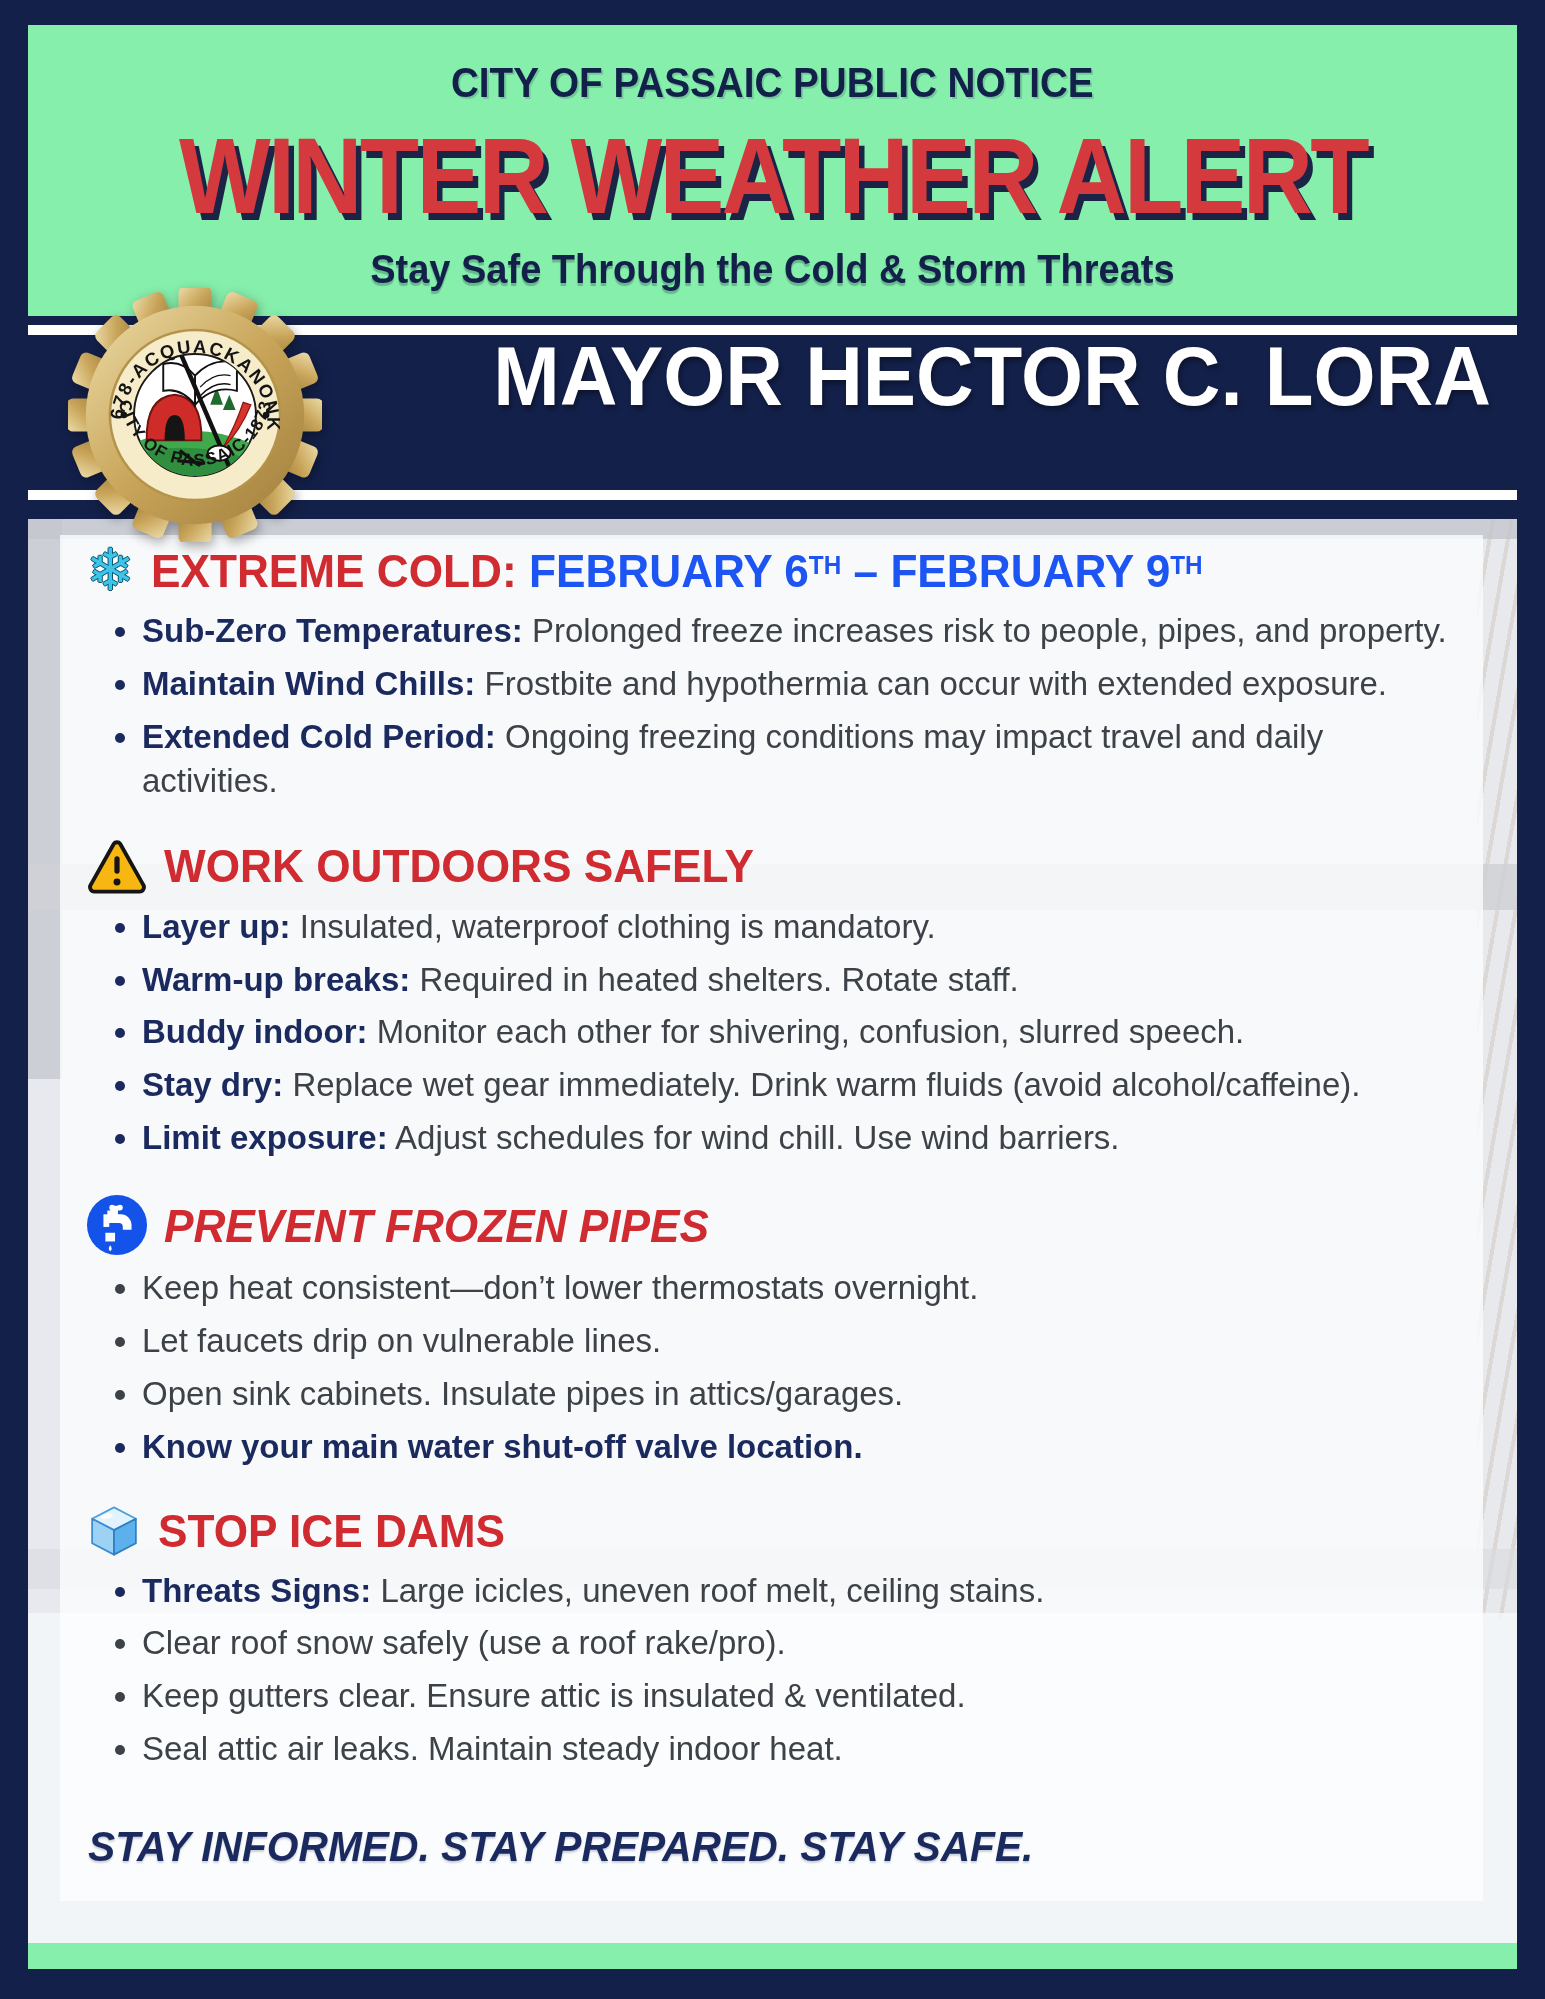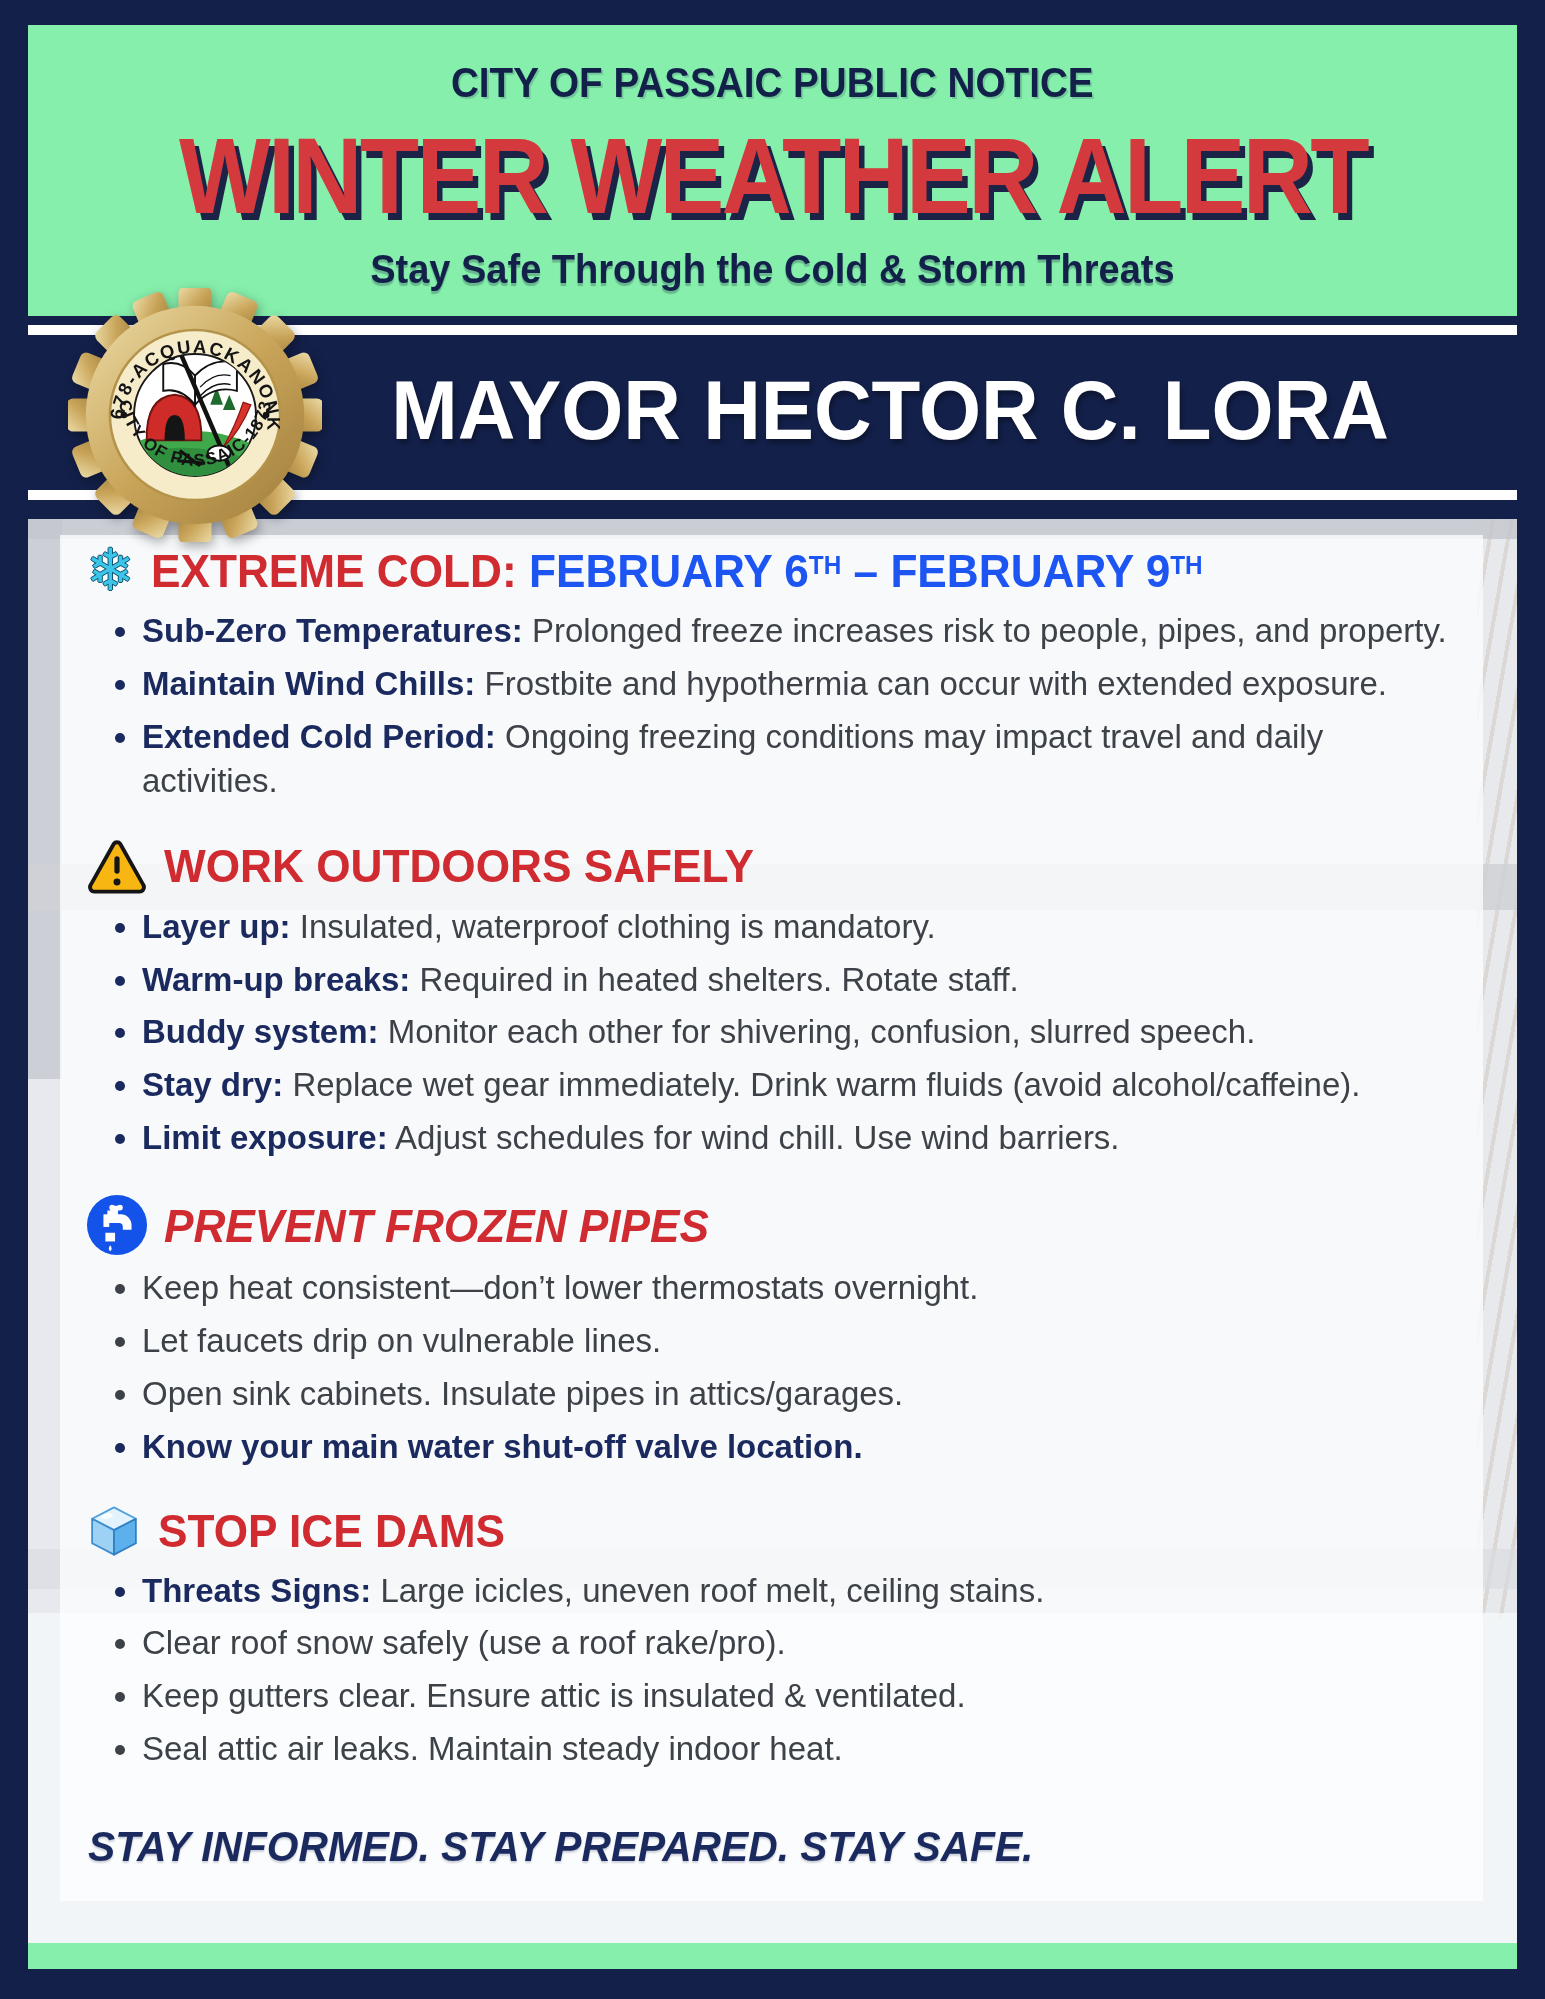--- a/index.html
+++ b/index.html
@@ -41,21 +41,21 @@
   }
 
   
   .band {
     position:relative; margin-top:22px;
     height:203px; background:#13204a;
   }
   .band .stripe { position:absolute; left:0; right:0; height:10px; background:#ffffff; }
   .band .stripe.top { top:9px; }
   .band .stripe.bottom { bottom:19px; }
-  .band-text { position:relative; z-index:2; text-align:center; padding-left:235px; padding-top:52px;margin-top:24px; }
+  .band-text { position:relative; z-index:2; text-align:right; padding-left:235px; padding-top:18px;margin-top:24px; }
   .mayor-name {
     display:inline-block;
     font-size:84px; font-weight:800; color:#ffffff; line-height:1.0;
     letter-spacing:0px; transform:scaleX(0.95);
     text-shadow:2px 4px 6px rgba(0,0,0,0.35);
   }
   .council-line {
     display:block;
     font-size:31px; font-weight:700; color:#ffffff;
     letter-spacing:8px; margin-top:6px;
@@ -269,21 +269,21 @@
               <path d="M28.6,7.2 a4.2,4.2 0 0 1 6.8,0 L59.2,49.5 a4.6,4.6 0 0 1 -3.9,7 H8.7 a4.6,4.6 0 0 1 -3.9,-7 Z" fill="#f7b612" stroke="#151515" stroke-width="4" stroke-linejoin="round"></path>
               <rect x="29.3" y="20" width="5.4" height="18" rx="2.7" fill="#151515"></rect>
               <circle cx="32" cy="46.5" r="3.6" fill="#151515"></circle>
             </svg>
           </span>
           <span class="heading-text heading-red">WORK OUTDOORS SAFELY</span>
         </div>
         <ul class="bullets">
             <li class="has-lead"><strong>Layer up:</strong><span> Insulated, waterproof clothing is mandatory.</span></li>
             <li class="has-lead"><strong>Warm-up breaks:</strong><span> Required in heated shelters. Rotate staff.</span></li>
-            <li class="has-lead"><strong>Buddy system:</strong><span> Monitor each other for shivering, confusion, slurred speech.</span></li>
+            <li class="has-lead"><strong>Buddy indoor:</strong><span> Monitor each other for shivering, confusion, slurred speech.</span></li>
             <li class="has-lead"><strong>Stay dry:</strong><span> Replace wet gear immediately. Drink warm fluids (avoid alcohol/caffeine).</span></li>
             <li class="has-lead"><strong>Limit exposure:</strong><span> Adjust schedules for wind chill. Use wind barriers.</span></li>
           </ul>
 
         <div class="section-heading" style="margin-top:16px;font-style:italic;">
           <span class="heading-icon">
             <svg width="62" height="62" viewBox="0 0 64 64">
               <circle cx="32" cy="32" r="31" fill="#1353e9"></circle>
               <path fill="#ffffff" d="M27,17 a3,3 0 0 1 0,-6 l4,1.5 4,-1.5 a3,3 0 0 1 0,6 l-2,0 0,4 3,0 a11,11 0 0 1 11,11 l0,5 -9,0 0,-3 a4,4 0 0 0 -4,-4 l-12,0 0,-13 3,0 0,-4 Z"></path>
               <rect x="18" y="21" width="6" height="13" fill="#ffffff"></rect>

